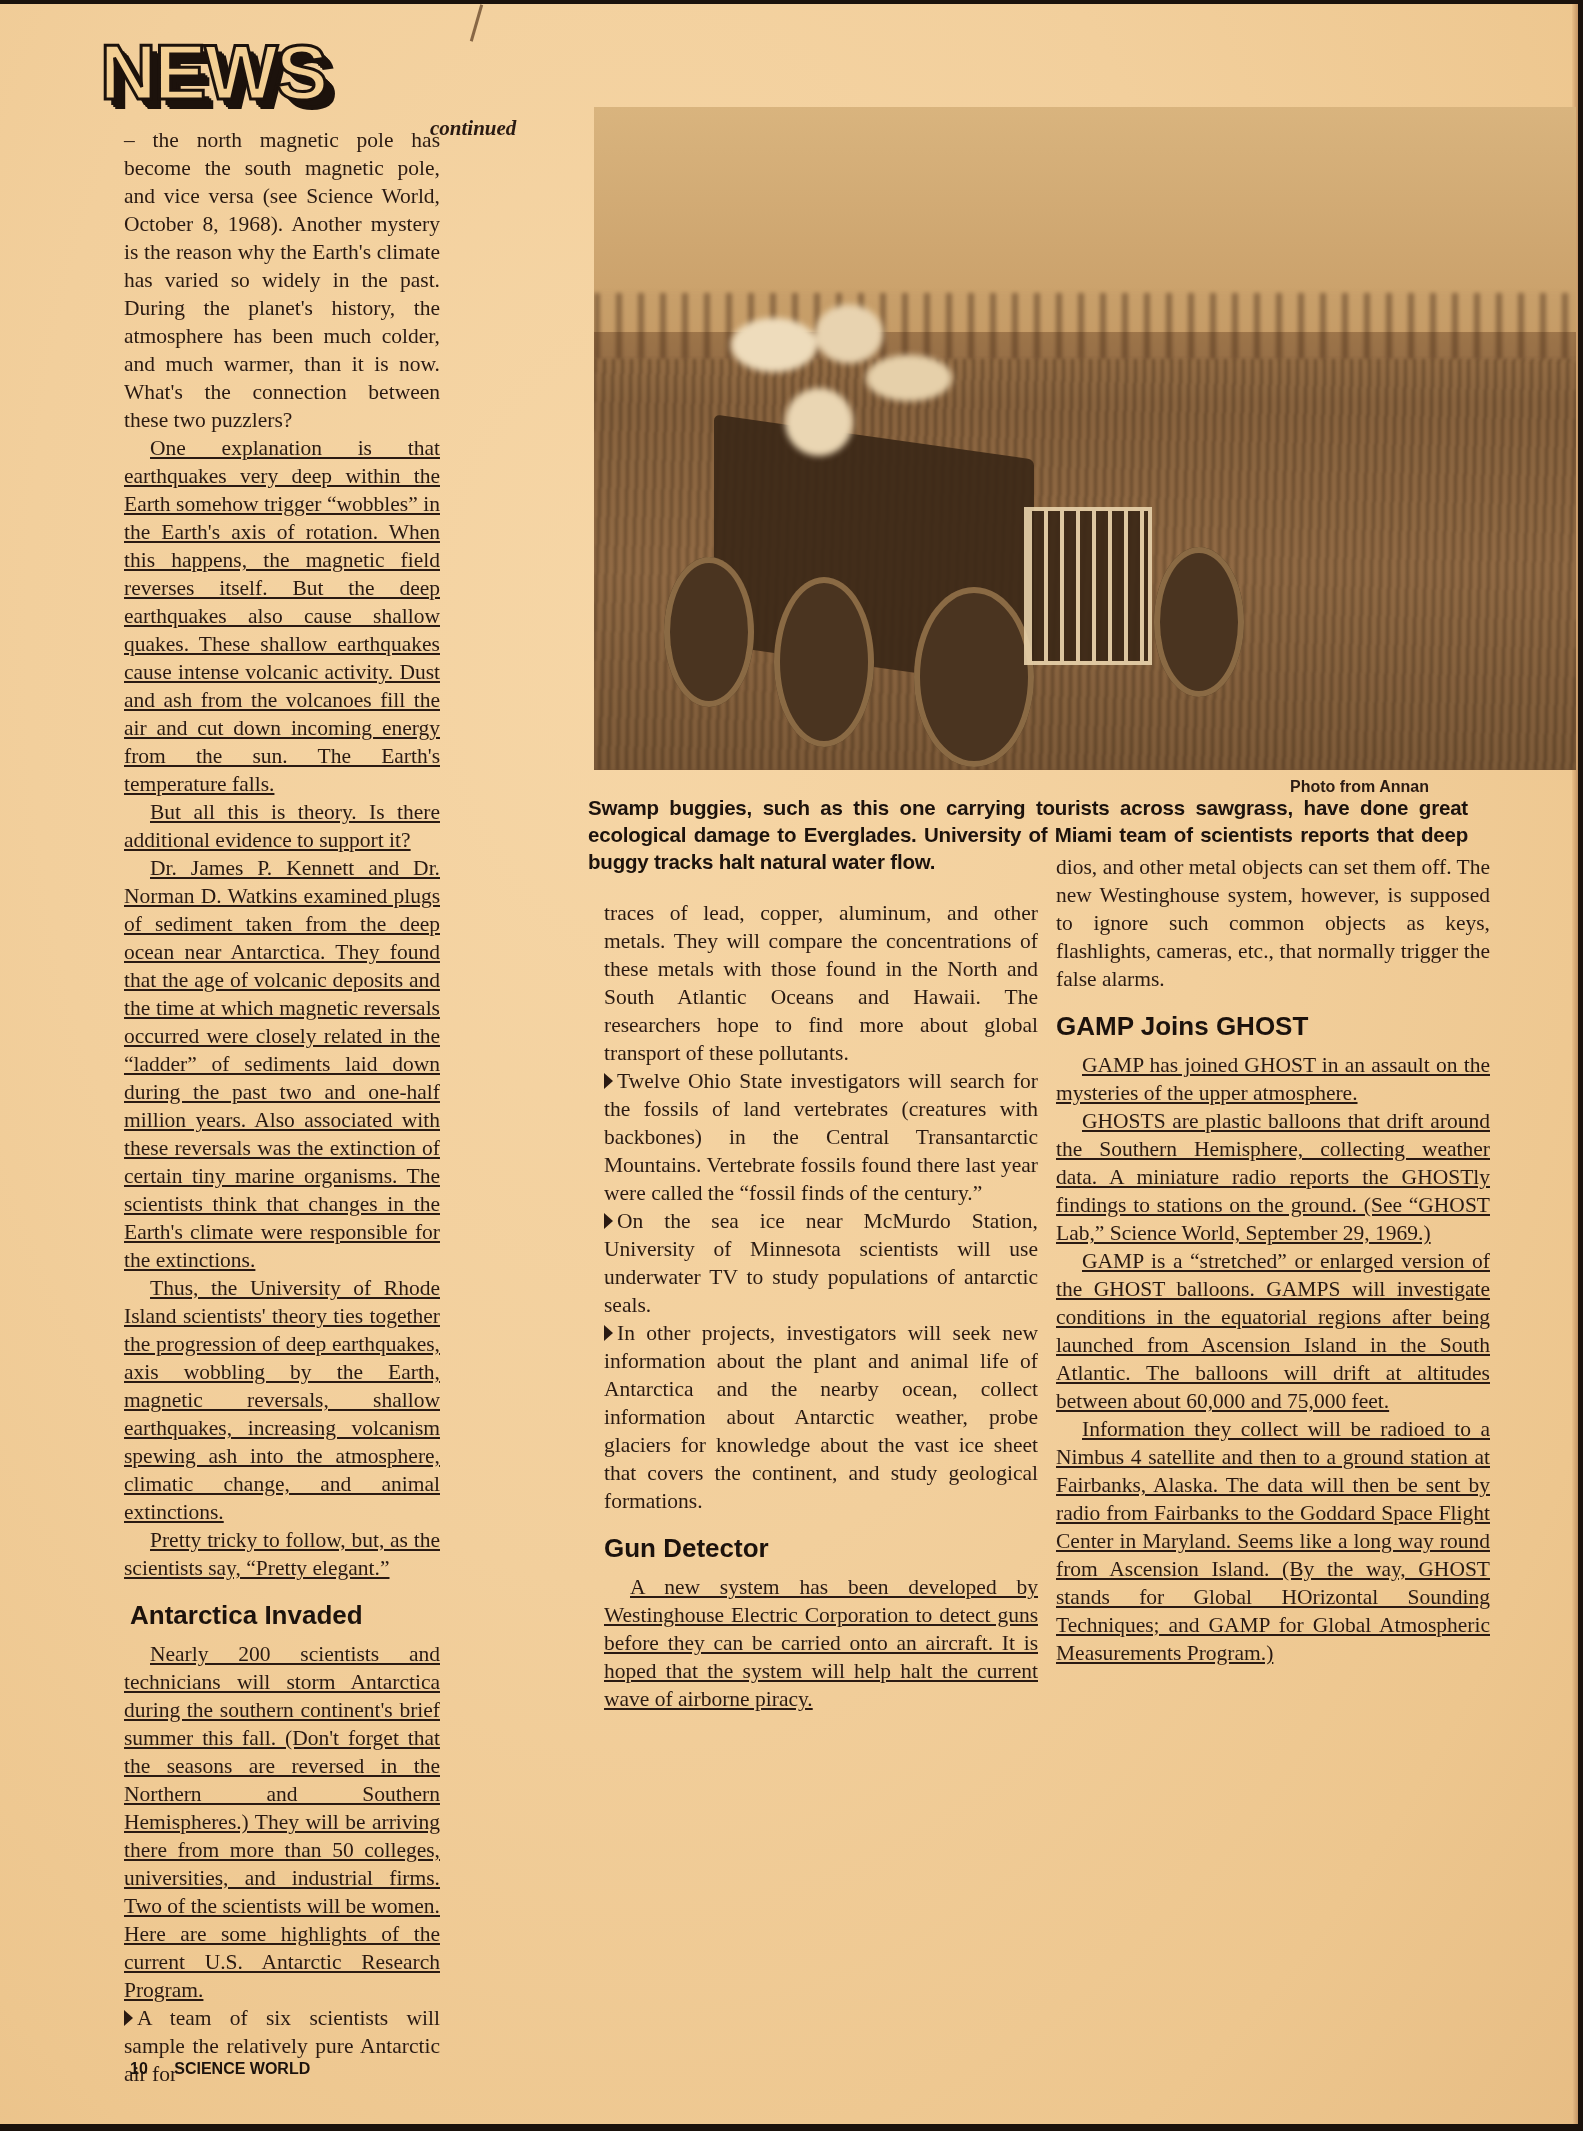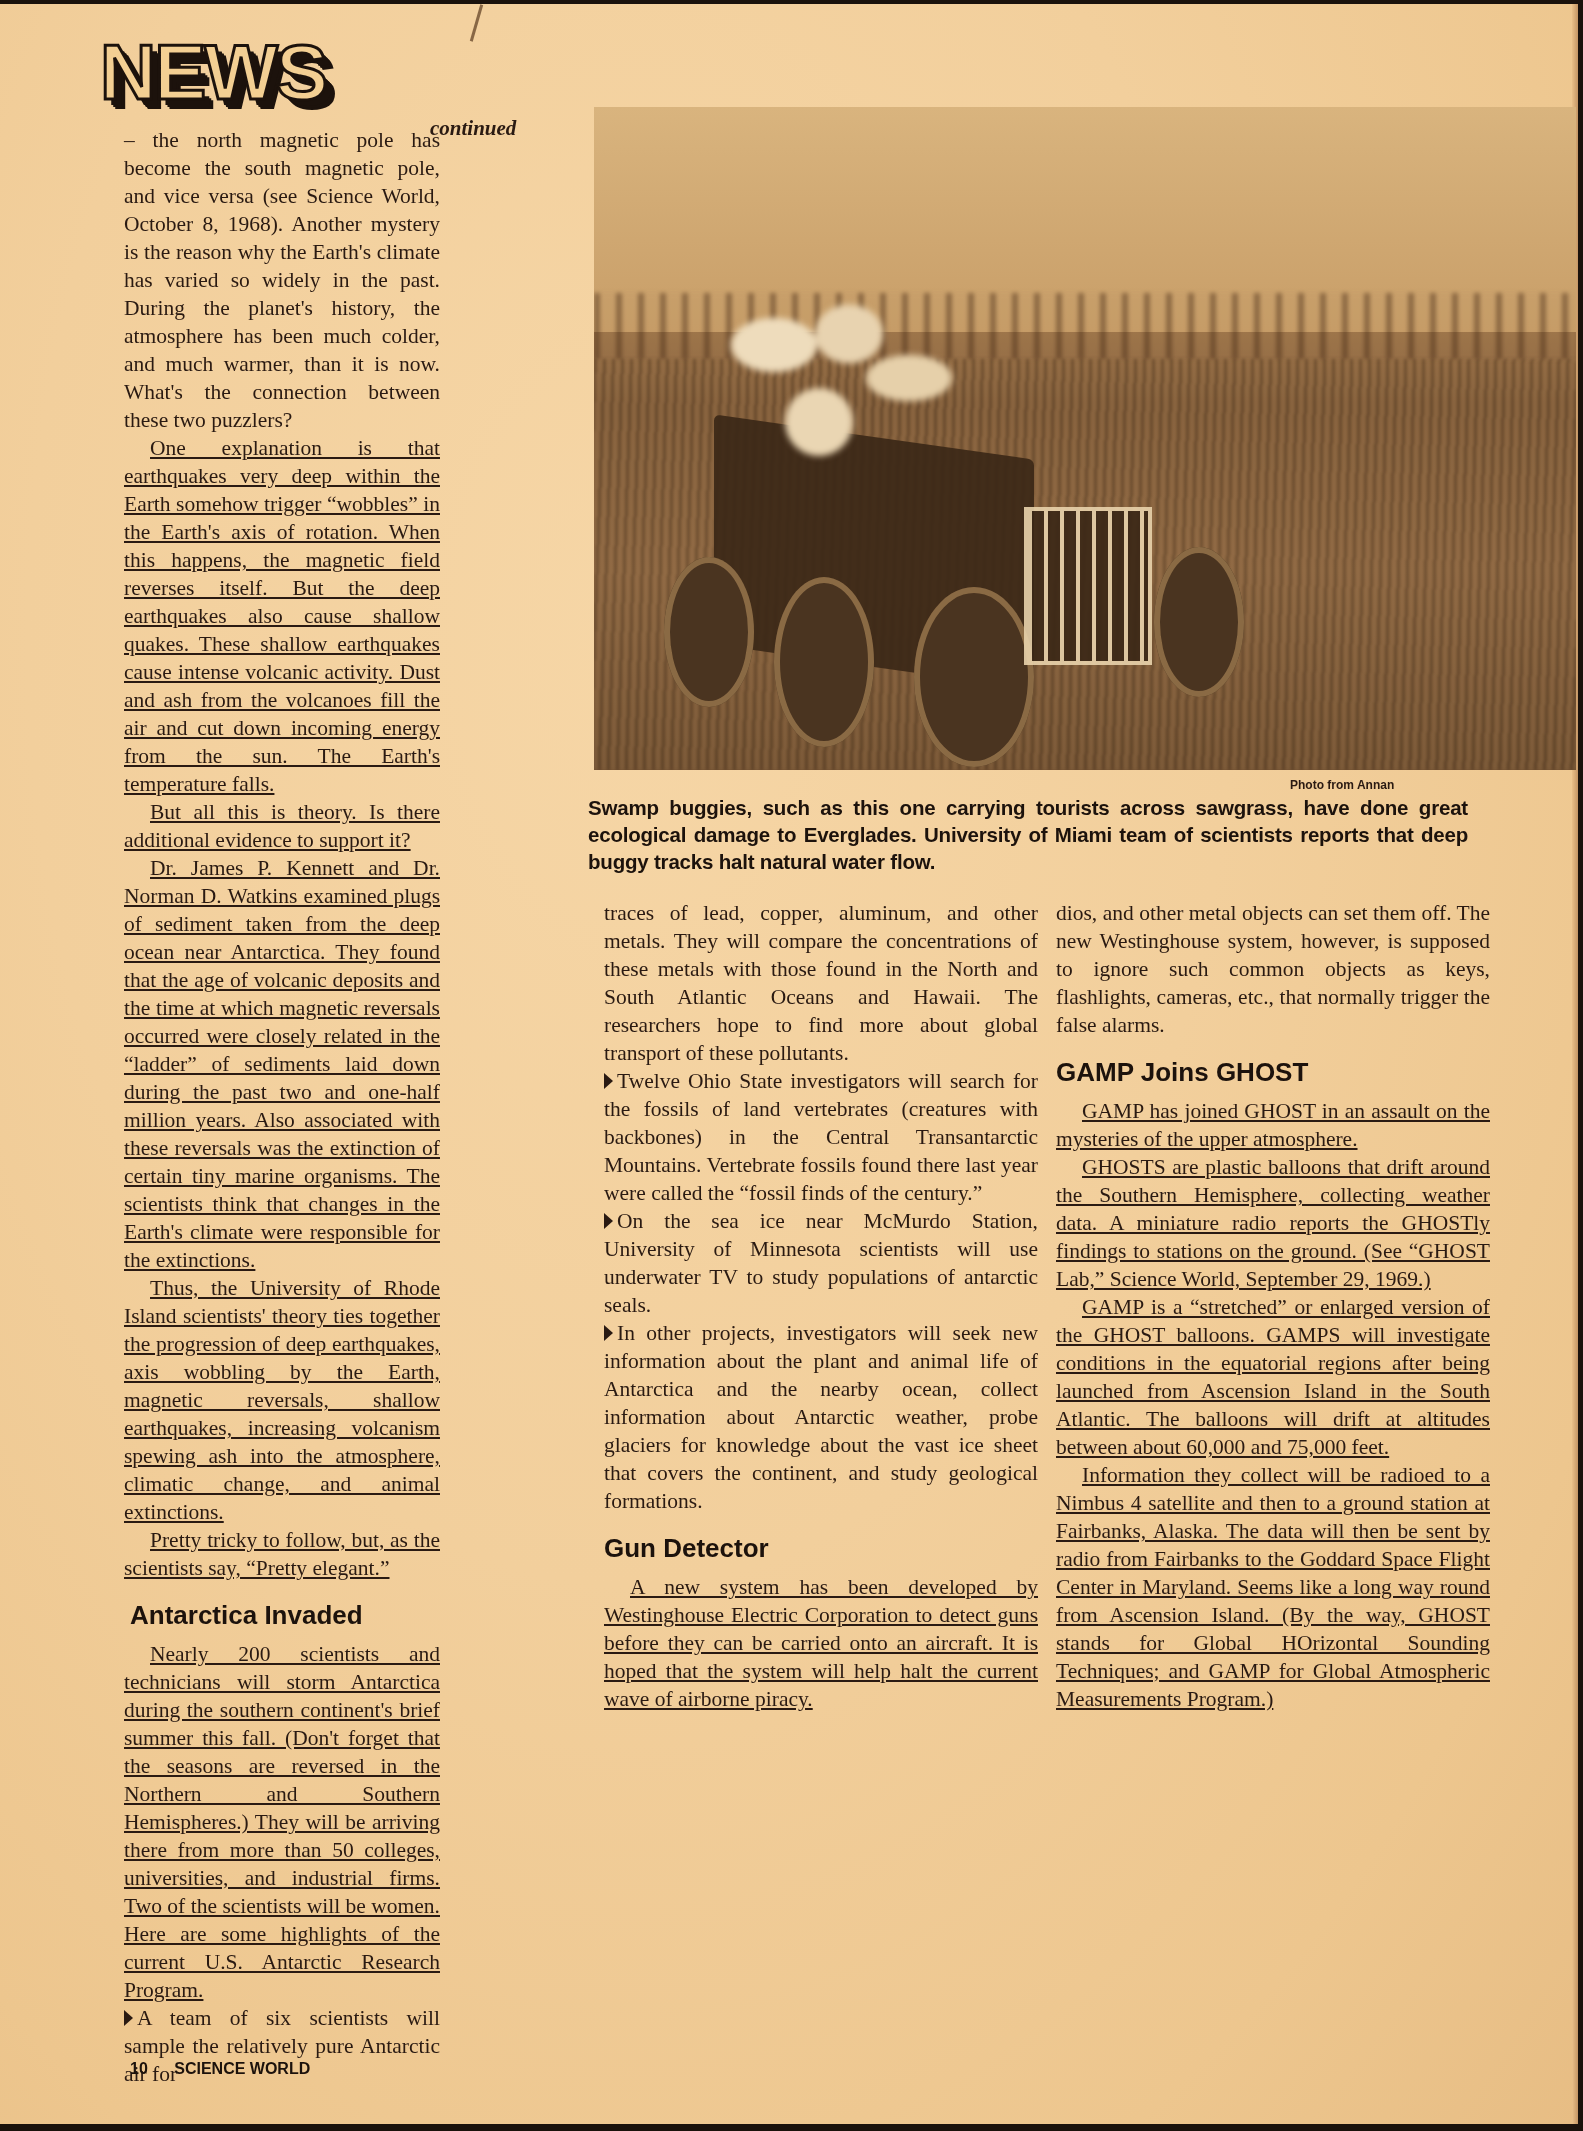--- a/index.html
+++ b/index.html
@@ -31,21 +31,21 @@
   .continued {
     position: absolute; left: 330px; top: 84px;
     font-style: italic; font-weight: bold; font-size: 21px; color: #2a1a12;
   }
   
   .col { position: absolute; font-size: 21.5px; line-height: 28px; text-align: justify; }
   .col p { margin: 0; }
   .col p.indent { text-indent: 26px; text-decoration: underline; }
   .col1 { left: 124px; top: 122px; width: 316px; }
   .col2 { left: 604px; top: 895px; width: 434px; }
-  .col3 { left: 1056px; top: 895px; width: 434px; }
+  .col3 { left: 1056px; top: 849px; width: 434px; }
   .bullet-mark {
     display: inline-block; width: 0; height: 0;
     border-top: 8px solid transparent; border-bottom: 8px solid transparent;
     border-left: 9px solid #2a1a12; margin-right: 4px; vertical-align: -1px;
   }
   .heading {
     font-family: "Liberation Sans", "DejaVu Sans", sans-serif;
     font-weight: bold; font-size: 26px; line-height: 30px;
     margin: 18px 0 10px 0; text-align: left; color: #1c120c;
   }
@@ -78,21 +78,21 @@
   .photo .w4 { left:560px; top:440px; width:90px; height:150px; }
   .photo .people { position:absolute; left:90px; top:150px; width:300px; height:220px;
     background: radial-gradient(ellipse at 30% 40%, #eedcbc 0 14%, transparent 15%),
                 radial-gradient(ellipse at 55% 35%, #e8d3b0 0 14%, transparent 15%),
                 radial-gradient(ellipse at 75% 55%, #e6d0aa 0 13%, transparent 14%),
                 radial-gradient(ellipse at 45% 75%, #ead6b3 0 14%, transparent 15%);
     filter: blur(3px); }
   .photo-credit {
     position: absolute; left: 1290px; top: 774px;
     font-family: "Liberation Sans", "DejaVu Sans", sans-serif;
-    font-weight: bold; font-size: 12px; color: #2a1a12;
+    font-weight: bold; font-size: 16px; color: #2a1a12;
   }
   .caption {
     position: absolute; left: 588px; top: 790px; width: 880px;
     font-family: "Liberation Sans", "DejaVu Sans", sans-serif;
     font-weight: bold; font-size: 20.5px; line-height: 27px; text-align: justify;
     color: #1c120c; letter-spacing: -0.2px;
   }
   
   .footer {
     position: absolute; left: 130px; top: 2056px;

